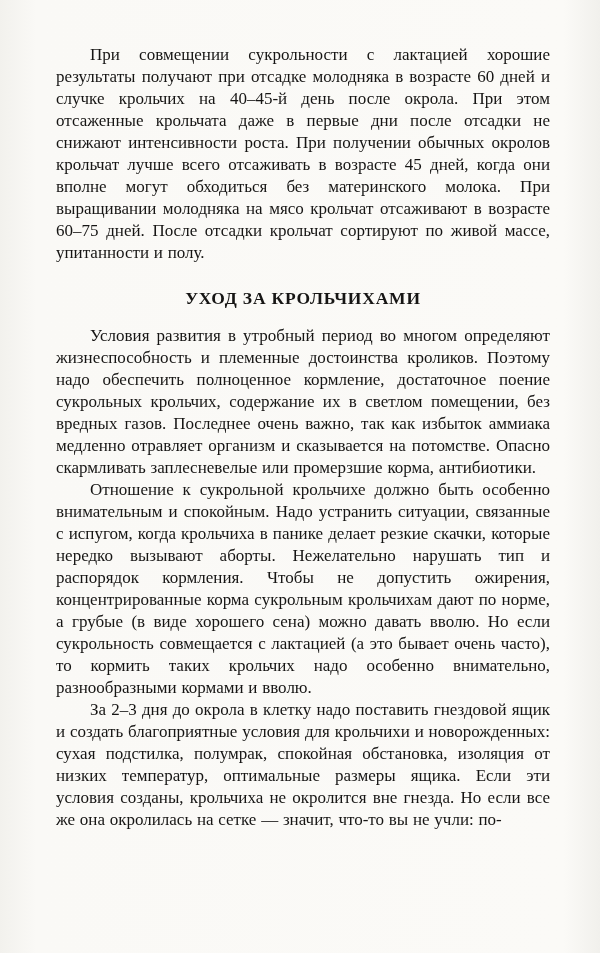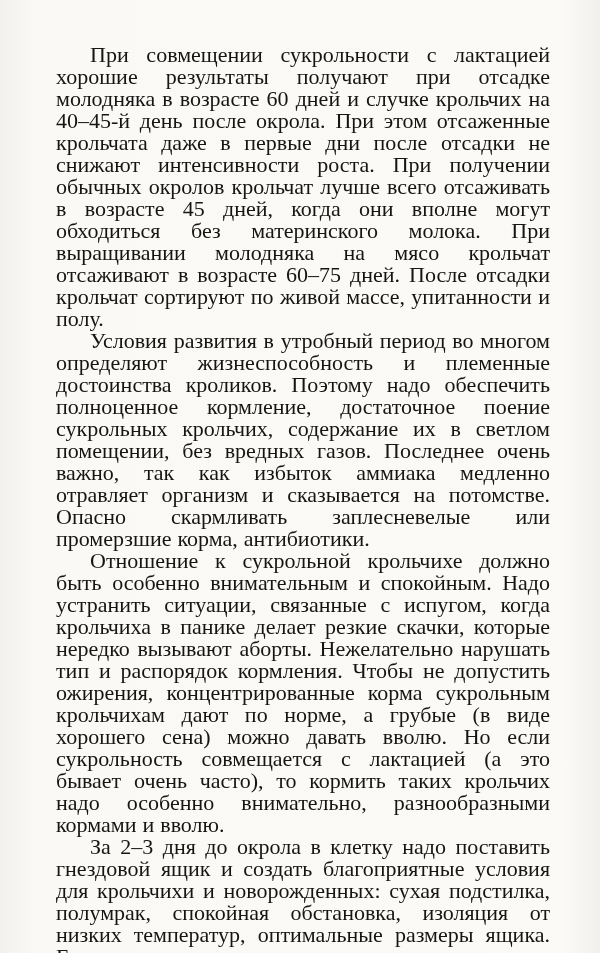--- a/index.html
+++ b/index.html
@@ -15,21 +15,21 @@
     box-sizing: border-box;
     background: linear-gradient(90deg, #f2f1ed 0%, #faf9f6 6%, #fbfaf7 94%, #f1f0ec 100%);
     font-family: "Liberation Serif", "DejaVu Serif", serif;
     color: #161514;
     padding: 44px 50px 26px 56px;
     display: flex;
     flex-direction: column;
   }
   .para {
     margin: 0;
-    font-size: 22px;
+    font-size: 17px;
     line-height: 22px;
     text-align: justify;
     text-indent: 34px;
     hyphens: auto;
     -webkit-hyphens: auto;
     word-spacing: 0.5px;
   }
   .heading {
     margin: 24px 0 16px 0;
     font-size: 17.5px;
@@ -38,20 +38,21 @@
     letter-spacing: 0.8px;
     text-indent: 0;
   }
 </style>
 </head>
 <body>
 
 <div class="page">
   <p class="para">При совмещении сукрольности с лактацией хорошие результаты получают при отсадке молодняка в возрасте 60 дней и случке крольчих на 40–45-й день после окрола. При этом отсаженные крольчата даже в первые дни после отсадки не снижают интенсивности роста. При получении обычных окролов крольчат лучше всего отсаживать в возрасте 45 дней, когда они вполне могут обходиться без материнского молока. При выращивании молодняка на мясо крольчат отсаживают в возрасте 60–75 дней. После отсадки крольчат сортируют по живой массе, упитанности и полу.</p>
 
+  <h2 class="heading">УХОД ЗА КРОЛЬЧИХАМИ</h2>
 
   <p class="para">Условия развития в утробный период во многом определяют жизнеспособность и племенные достоинства кроликов. Поэтому надо обеспечить полноценное кормление, достаточное поение сукрольных крольчих, содержание их в светлом помещении, без вредных газов. Последнее очень важно, так как избыток аммиака медленно отравляет организм и сказывается на потомстве. Опасно скармливать заплесневелые или промерзшие корма, антибиотики.</p>
 
   <p class="para">Отношение к сукрольной крольчихе должно быть особенно внимательным и спокойным. Надо устранить ситуации, связанные с испугом, когда крольчиха в панике делает резкие скачки, которые нередко вызывают аборты. Нежелательно нарушать тип и распорядок кормления. Чтобы не допустить ожирения, концентрированные корма сукрольным крольчихам дают по норме, а грубые (в виде хорошего сена) можно давать вволю. Но если сукрольность совмещается с лактацией (а это бывает очень часто), то кормить таких крольчих надо особенно внимательно, разнообразными кормами и вволю.</p>
 
 
   <p class="para">За 2–3 дня до окрола в клетку надо поставить гнездовой ящик и создать благоприятные условия для крольчихи и новорожденных: сухая подстилка, полумрак, спокойная обстановка, изоляция от низких температур, оптимальные размеры ящика. Если эти условия созданы, крольчиха не окролится вне гнезда. Но если все же она окролилась на сетке — значит, что-то вы не учли: по-</p>
 
 </div>
 

